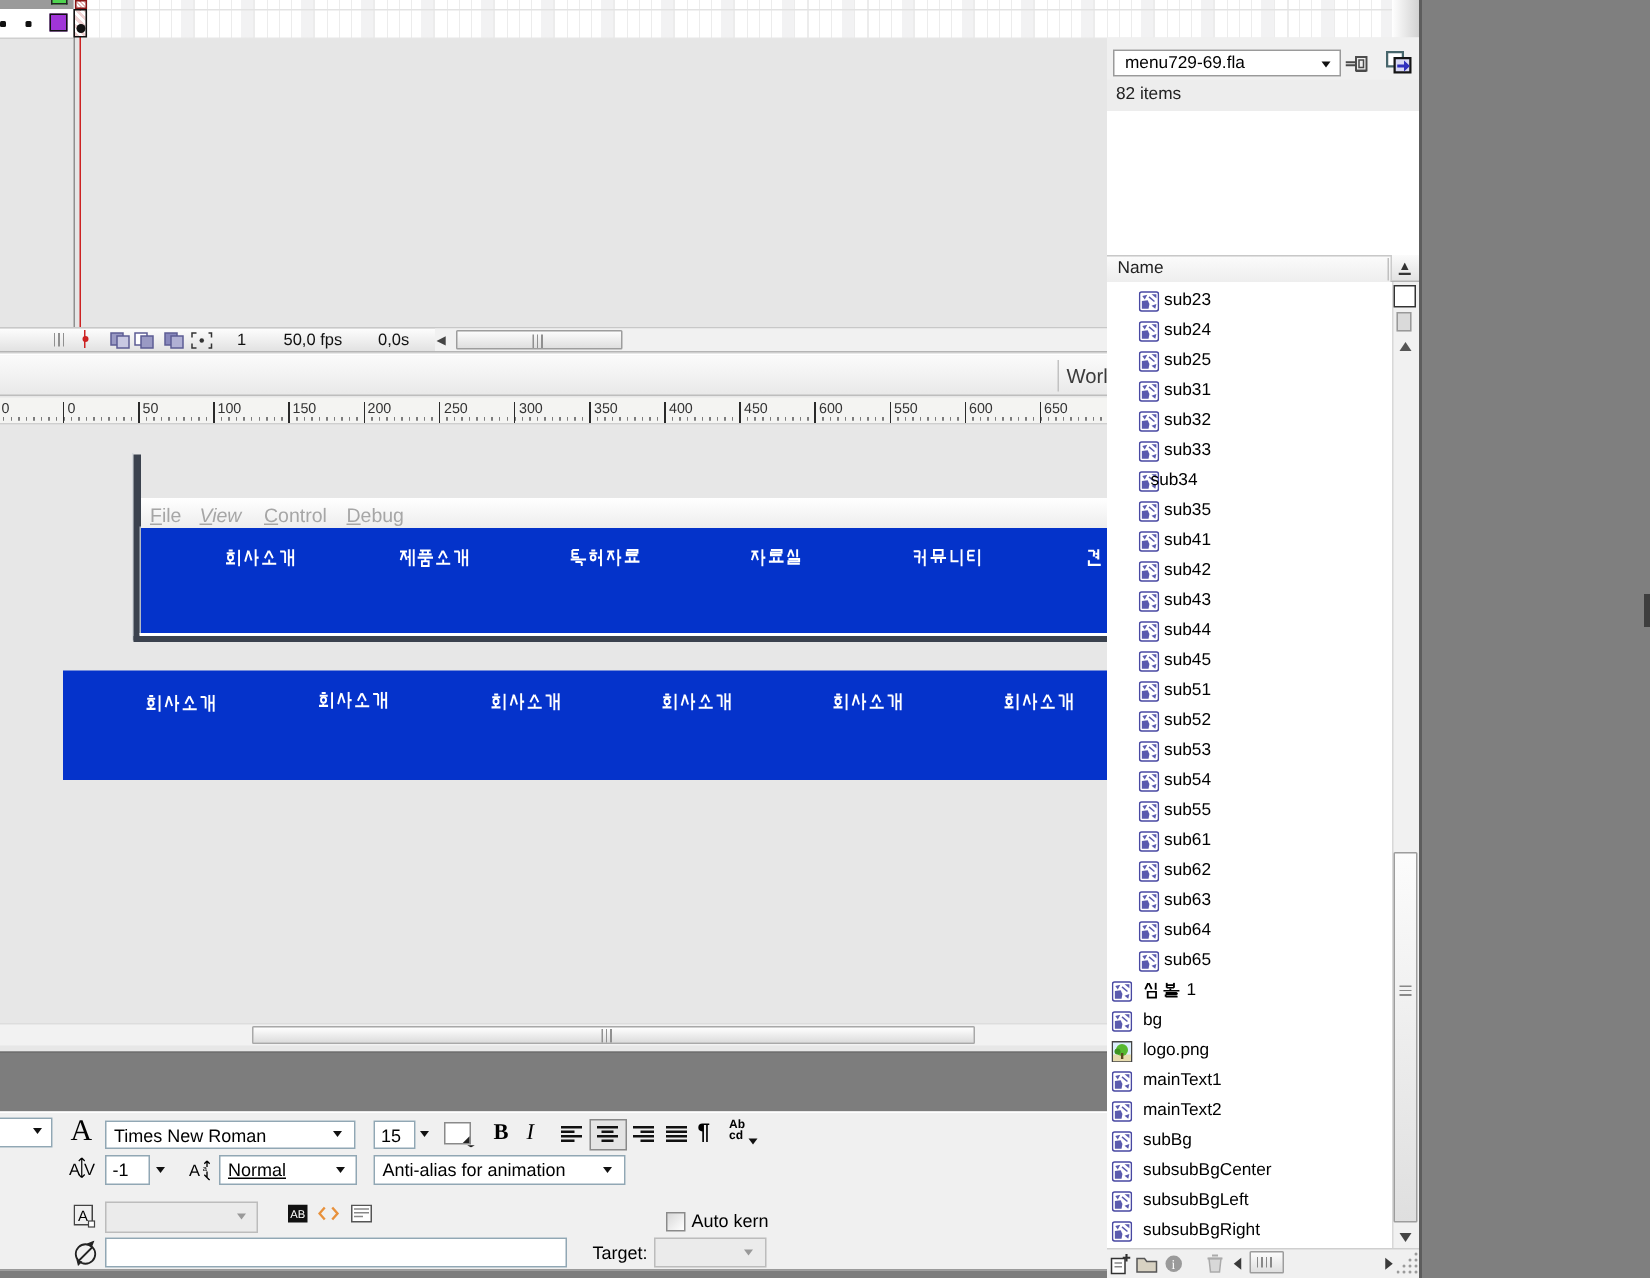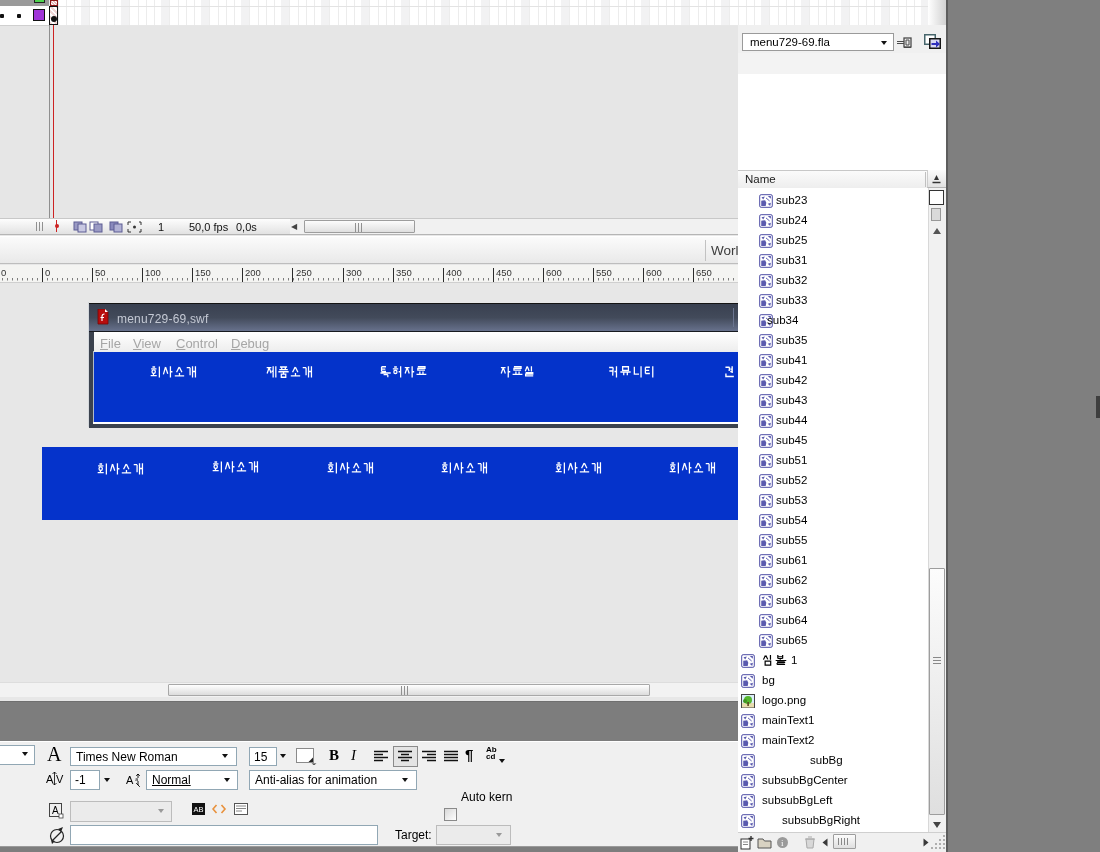--- a/index.html
+++ b/index.html
@@ -213,21 +213,21 @@
  <svg class="tlico" style="left:109px;" viewBox="0 0 15 12">
       <rect x="1" y="1" width="8" height="8" fill="#8888bc" stroke="#5c5c94"></rect>
       <rect x="5" y="3" width="8" height="8" fill="#b0b0d4" stroke="#5c5c94"></rect>
     </svg>
  <svg class="tlico" style="left:127px;" viewBox="0 0 15 12">
       <path d="M4 1 H1 V4 M12 1 H14 V4 M1 8 V11 H4 M14 8 V11 H12" fill="none" stroke="#333"></path>
       <circle cx="7.5" cy="6" r="1.5" fill="#333"></circle>
     </svg>
  <div class="sbtext" style="left:158px;">1</div>
  <div class="sbtext" style="left:189px;">50,0 fps</div>
- <div class="sbtext" style="left:236px;">0,0s</div>
+ <div class="sbtext" style="left:252px;">0,0s</div>
 
  <div class="sbtrack" style="left:290px;top:219px;width:448px;height:15px;"></div>
  <div class="sbarrow" style="left:291px;top:222px;">◀</div>
  <div class="sbthumb" style="left:304px;top:220px;width:111px;height:13px;"></div>
  <div class="grip3" style="left:355px;top:223px;"></div>
 
  <div id="editbar"></div>
  <div id="editsep"></div>
  <div id="worktext">Worl</div>
 
@@ -286,32 +286,23 @@
       <use href="#g-hoe" width="100" height="100" x="0"></use>
       <use href="#g-sa" width="100" height="100" x="107"></use>
       <use href="#g-so" width="100" height="100" x="214"></use>
       <use href="#g-gae" width="100" height="100" x="321"></use>
     </svg>
 
  <div id="swfwin">
    <div class="wl0"></div>
       <div class="wl1"></div>
       <div class="wl2"></div>
-   <div id="swftitle">
-     <svg id="swfico" viewBox="0 0 12 16">
-          <path d="M1 0 H8 L11 3 V15 H1 Z" fill="#b80d0d" stroke="#7a0606" stroke-width="0.8"></path>
-          <path d="M8 0 L11 3 H8 Z" fill="#fff"></path>
-          <path d="M7.5 5 C5.5 5 5 6 5 7.5 L5 12 M3.5 8.5 H7" stroke="#fff" stroke-width="1.1" fill="none"></path>
-        </svg>
-     <div id="swftext">menu729-69,swf</div>
-     <div id="swfbtnline"></div>
-   </div>
    <div id="swfmenu">
      <div class="swfmi" style="left:6px;"><u>F</u>ile</div>
-     <div class="swfmi" style="left:39px;"><u>V</u>iew</div>
+     <div class="swfmi" style="left:39px;font-style:italic;"><u>V</u>iew</div>
      <div class="swfmi" style="left:82px;"><u>C</u>ontrol</div>
      <div class="swfmi" style="left:137px;"><u>D</u>ebug</div>
    </div>
    <div id="swfblue"></div>
    <div id="swfbot"></div>
    <div class="swfdark"></div>
  </div>
  <svg class="kw kword" style="left:150px;top:366px" width="47" height="12" viewBox="0 0 421 100" preserveAspectRatio="none">
       <use href="#g-hoe" width="100" height="100" x="0"></use>
       <use href="#g-sa" width="100" height="100" x="107"></use>
@@ -417,21 +408,21 @@
     </svg>
  <svg class="icon" style="left:212px;top:803px;" width="15" height="13" viewBox="0 0 15 13">
       <path d="M4.5 2 L1 6 L4.5 10" fill="none" stroke="#e8913c" stroke-width="1.6"></path>
       <path d="M9.5 2 L13 6 L9.5 10" fill="none" stroke="#e8913c" stroke-width="1.6"></path>
     </svg>
  <svg class="icon" style="left:234px;top:803px;" width="15" height="13" viewBox="0 0 15 13">
       <rect x="0.5" y="0.5" width="13" height="11" fill="#fff" stroke="#555"></rect>
       <path d="M2 3 H12 M2 5.5 H12 M2 8 H8" stroke="#888" stroke-width="1"></path>
     </svg>
  <div class="cbox" style="left:444px;top:808px;width:13px;height:13px;border-color:#8a8a8a;background:linear-gradient(135deg,#d8d8d8,#ffffff);"></div>
- <div class="ptext" style="left:461px;top:790px;">Auto kern</div>
+ <div class="ptext" style="left:461px;top:807px;">Auto kern</div>
 
  <svg class="icon" style="left:49px;top:827px;" width="17" height="17" viewBox="0 0 17 17">
       <circle cx="8" cy="9" r="6.5" fill="none" stroke="#222" stroke-width="1.2"></circle>
       <path d="M3.5 13.5 L12.5 4.5" stroke="#222" stroke-width="1.2"></path>
       <path d="M9 2 L14 0 L12 5 Z M6 14 l-3 3 l-1 -4 Z" fill="#222"></path>
     </svg>
  <div class="cbox" style="left:70px;top:825px;width:308px;height:20px;"></div>
  <div class="ptext" style="left:395px;top:828px;">Target:</div>
  <div class="dbox" style="left:436px;top:825px;width:75px;height:20px;"></div>
  <div class="arrg" style="left:496px;top:833px;"></div>
@@ -446,20 +437,23 @@
   <svg class="icon" style="left:159px;top:10px;" width="17" height="15" viewBox="0 0 17 15">
         <path d="M0 6.5 H7 M0 8.5 H7" stroke="#4a4a4a" stroke-width="1.2"></path>
         <rect x="7" y="3" width="7" height="9" fill="#eee" stroke="#4a4a4a" stroke-width="1.3"></rect>
         <path d="M9 5 h3 v5 h-3 Z M7 12.5 h7" stroke="#4a4a4a" fill="none"></path>
       </svg>
   <svg class="icon" style="left:186px;top:8px;" width="19" height="17" viewBox="0 0 19 17">
         <rect x="0.75" y="1.75" width="10.5" height="9.5" fill="#fff" stroke="#47666c" stroke-width="1.5"></rect>
         <rect x="5.75" y="5.75" width="10.5" height="9.5" fill="#d8d8f4" stroke="#151515" stroke-width="1.5"></rect>
         <path d="M7.5 10 h4.5 l0 -2.6 l4 3.6 l-4 3.6 l0 -2.6 h-4.5 Z" fill="#2f2fbe"></path>
       </svg>
+  <div id="items82">
+        <div style="position:absolute;left:6px;top:4px;font-size:11.5px;color:#222;">82 items</div>
+      </div>
   <div id="libpreview"></div>
   <div id="libhead">
         <div style="position:absolute;left:7px;top:2px;font-size:11.5px;color:#222;">Name</div>
     <div style="position:absolute;left:187px;top:1px;width:1px;height:15px;background:#c0c0c0;"></div>
       </div>
   <div style="position:absolute;left:189px;top:145px;width:19px;height:18px;background:linear-gradient(180deg,#fbfbfb,#e2e2e2);border-bottom:1px solid #b4b4b4;border-left:1px solid #cccccc;"></div>
   <svg class="icon" style="left:193px;top:150px;" width="11" height="9" viewBox="0 0 11 9">
         <path d="M5.5 0 L8 5 H3 Z" fill="#333"></path>
         <path d="M1.5 7.5 H9.5" stroke="#333" stroke-width="1.5"></path>
       </svg>
@@ -580,33 +574,33 @@
           <use href="#g-mc"></use>
         </svg>
   <div class="libitem" style="left:24px;top:526px;">mainText1</div>
   <svg class="mcicon" style="left:3px;top:545.5px;" viewBox="0 0 100 100">
           <use href="#g-mc"></use>
         </svg>
   <div class="libitem" style="left:24px;top:546px;">mainText2</div>
   <svg class="mcicon" style="left:3px;top:565.5px;" viewBox="0 0 100 100">
           <use href="#g-mc"></use>
         </svg>
-  <div class="libitem" style="left:24px;top:566px;margin-left:48px;">subBg</div>
+  <div class="libitem" style="left:24px;top:566px;">subBg</div>
   <svg class="mcicon" style="left:3px;top:585.5px;" viewBox="0 0 100 100">
           <use href="#g-mc"></use>
         </svg>
   <div class="libitem" style="left:24px;top:586px;">subsubBgCenter</div>
   <svg class="mcicon" style="left:3px;top:605.5px;" viewBox="0 0 100 100">
           <use href="#g-mc"></use>
         </svg>
   <div class="libitem" style="left:24px;top:606px;">subsubBgLeft</div>
   <svg class="mcicon" style="left:3px;top:625.5px;" viewBox="0 0 100 100">
           <use href="#g-mc"></use>
         </svg>
-  <div class="libitem" style="left:24px;top:626px;margin-left:20px;">subsubBgRight</div>
+  <div class="libitem" style="left:24px;top:626px;">subsubBgRight</div>
   </div>
   <div id="libvsb"></div>
   <div style="position:absolute;left:191px;top:165px;width:15px;height:15px;background:#fff;border:1.5px solid #333;"></div>
   <div style="position:absolute;left:193px;top:183px;width:10px;height:13px;background:#dadada;border:1px solid #999;"></div>
   <svg class="icon" style="left:194px;top:202px;" width="10" height="8" viewBox="0 0 10 8">
         <path d="M5 1 L9 7 H1 Z" fill="#555"></path>
       </svg>
   <div class="sbthumb" style="left:191px;top:543px;width:16px;height:247px;"></div>
   <div style="position:absolute;left:195px;top:632px;width:8px;height:7px;background:repeating-linear-gradient(180deg,#888 0 1px,transparent 1px 3px);"></div>
   <svg class="icon" style="left:194px;top:796px;" width="10" height="8" viewBox="0 0 10 8">

